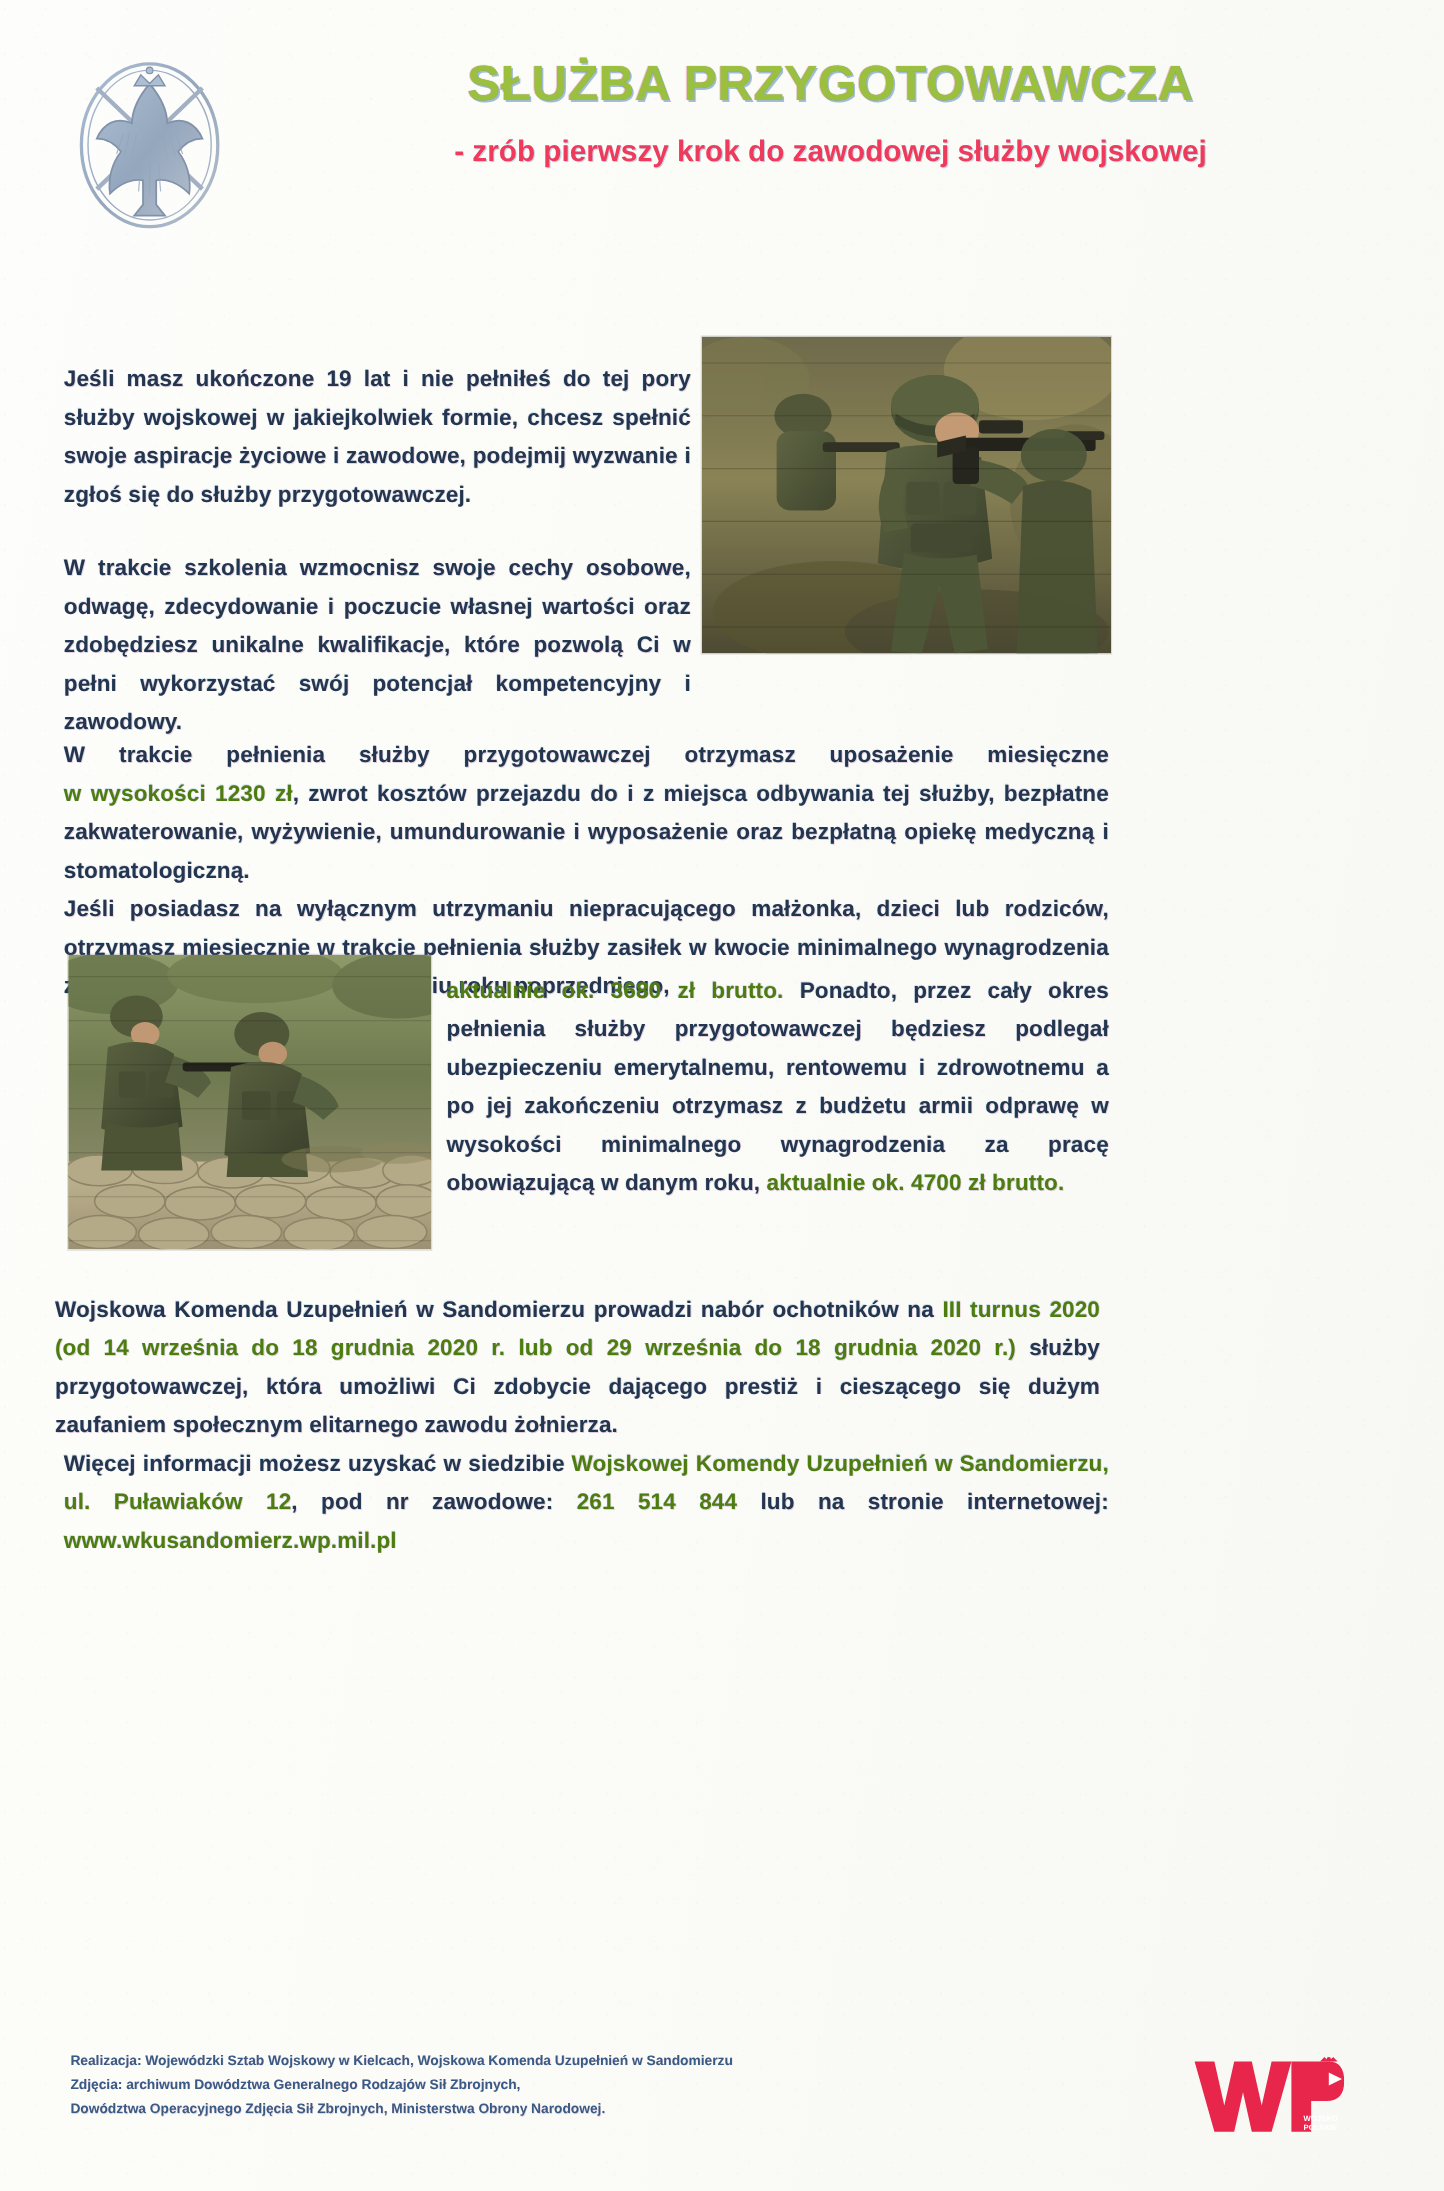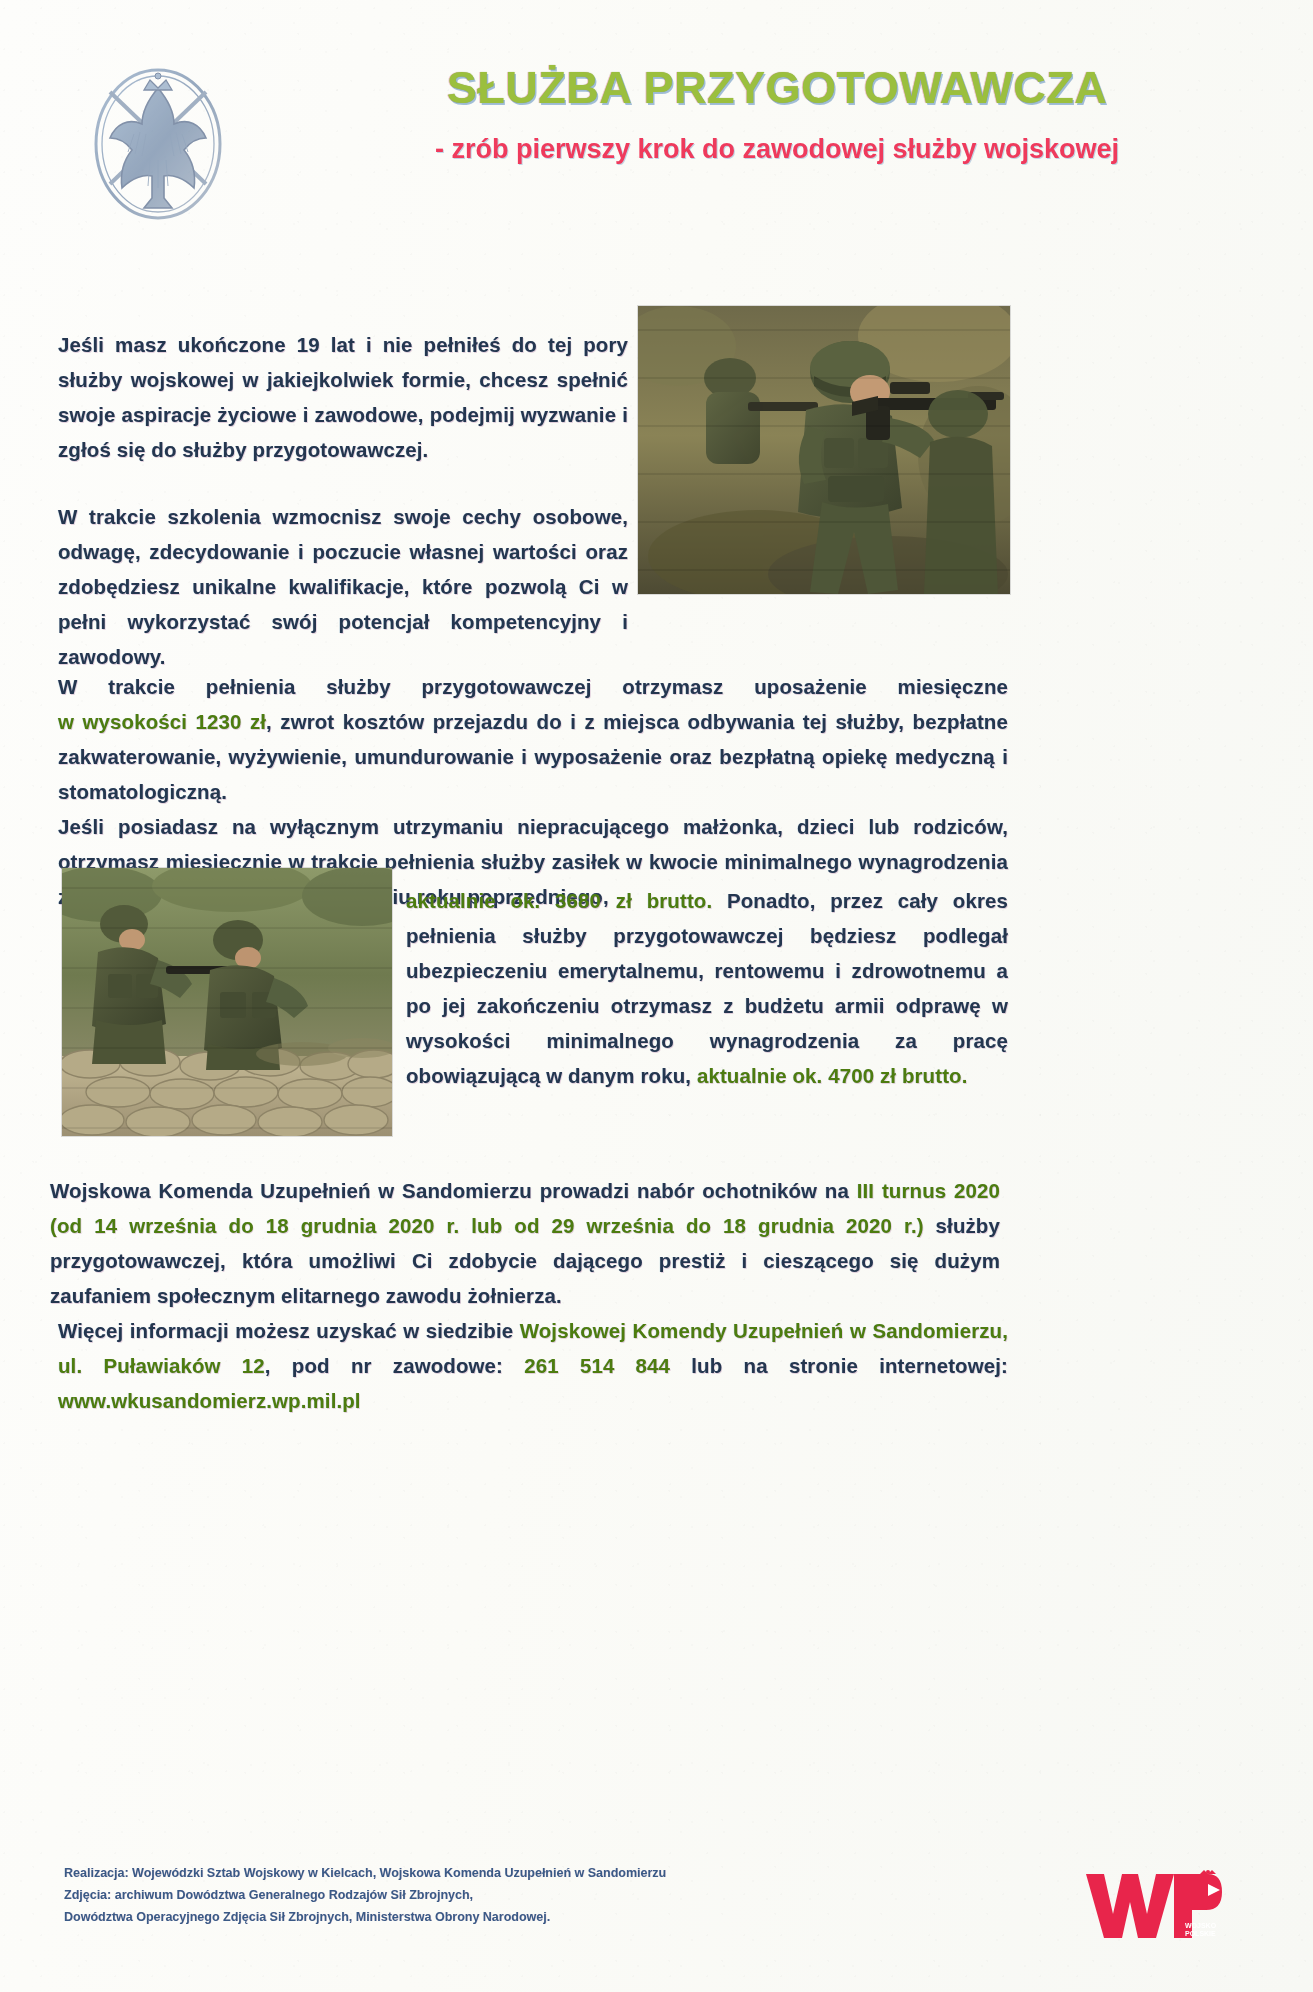--- a/index.html
+++ b/index.html
@@ -24,21 +24,21 @@
       radial-gradient(circle at 63% 72%, rgba(0,0,0,.018) 0 1px, transparent 1px),
       radial-gradient(circle at 34% 88%, rgba(0,0,0,.016) 0 1px, transparent 1px),
       radial-gradient(circle at 84% 34%, rgba(0,0,0,.015) 0 1px, transparent 1px);
     background-size:37px 41px,53px 47px,61px 59px,43px 67px;
     pointer-events:none;
   }
   .content{position:absolute;inset:0;}
 
   
   .header{
-    position:absolute;left:0;top:16px;width:1071px;height:196px;margin-left:22px;
+    position:absolute;left:0;top:4px;width:1071px;height:196px;
   }
   .emblem{
     position:absolute;left:62px;top:40px;width:148px;height:168px;
   }
   .emblem svg{display:block;width:148px;height:168px;opacity:.72;}
 
   .title-main{
     position:absolute;left:250px;top:46px;width:1010px;
     text-align:center;
     font-size:45px;font-weight:bold;letter-spacing:.5px;

